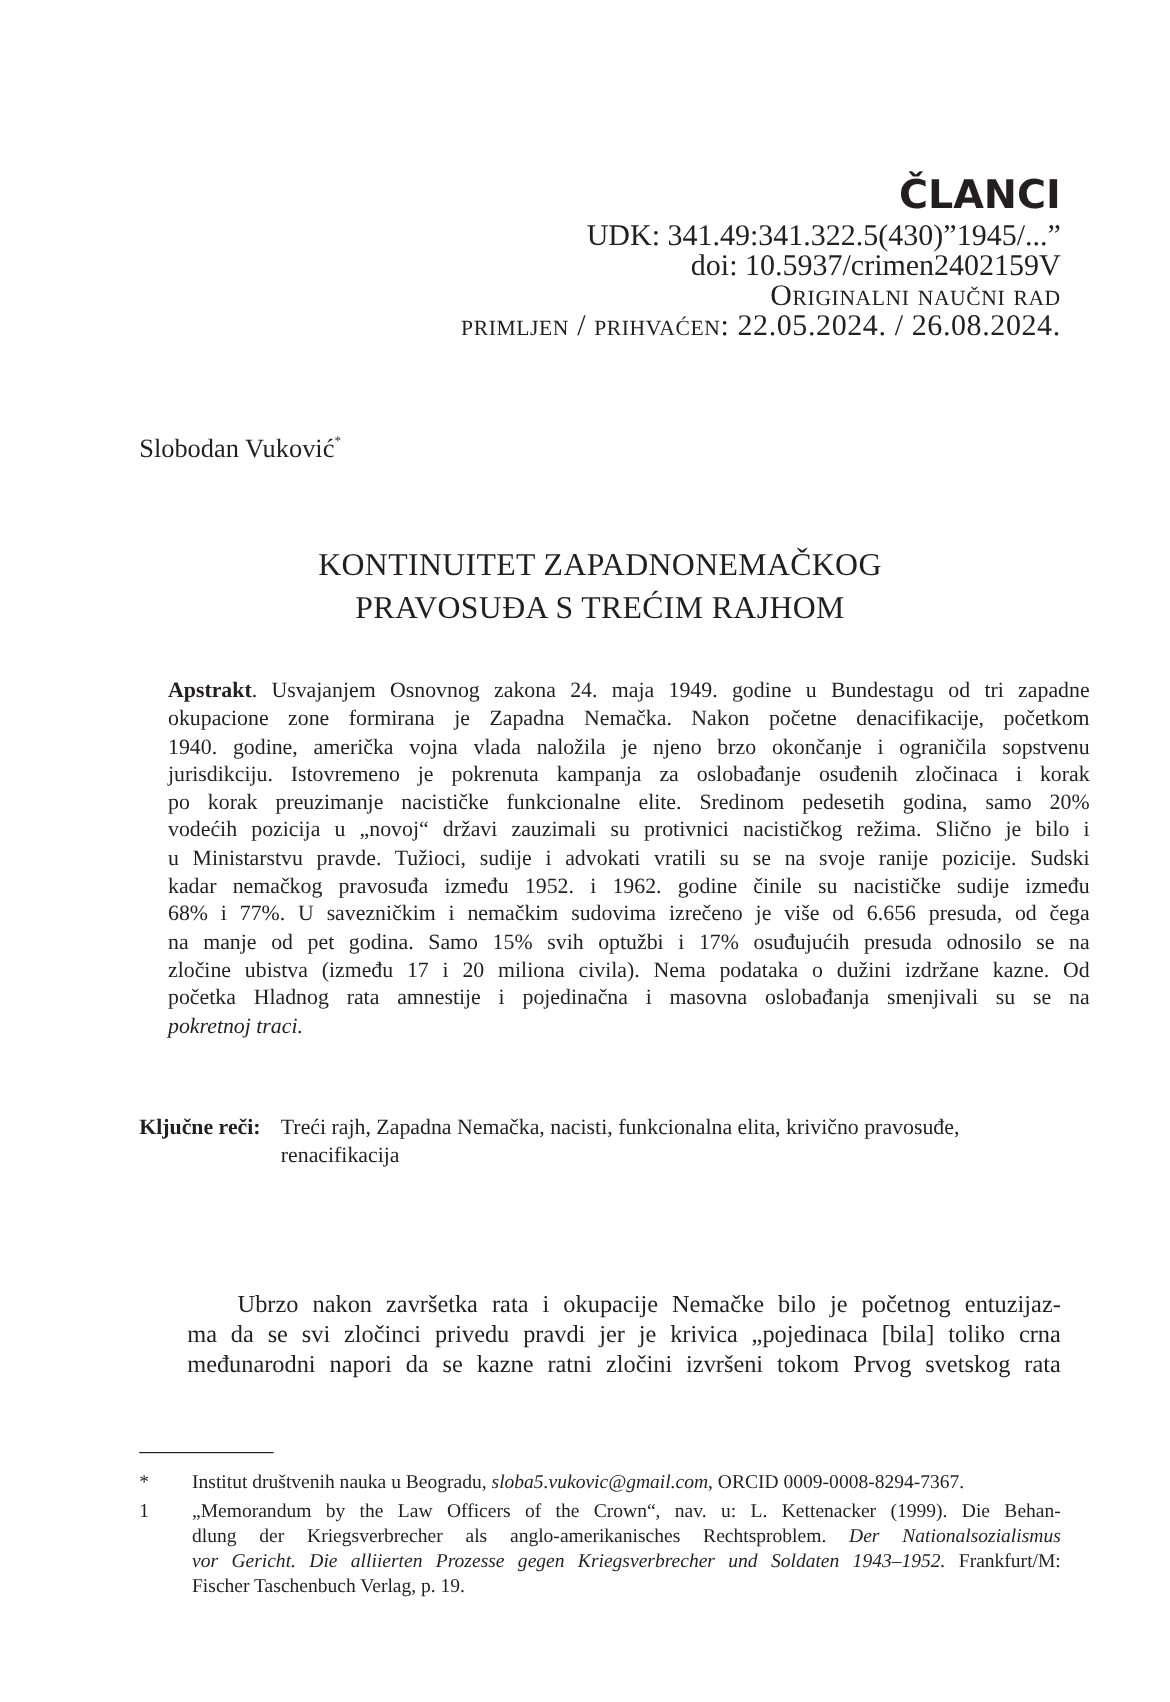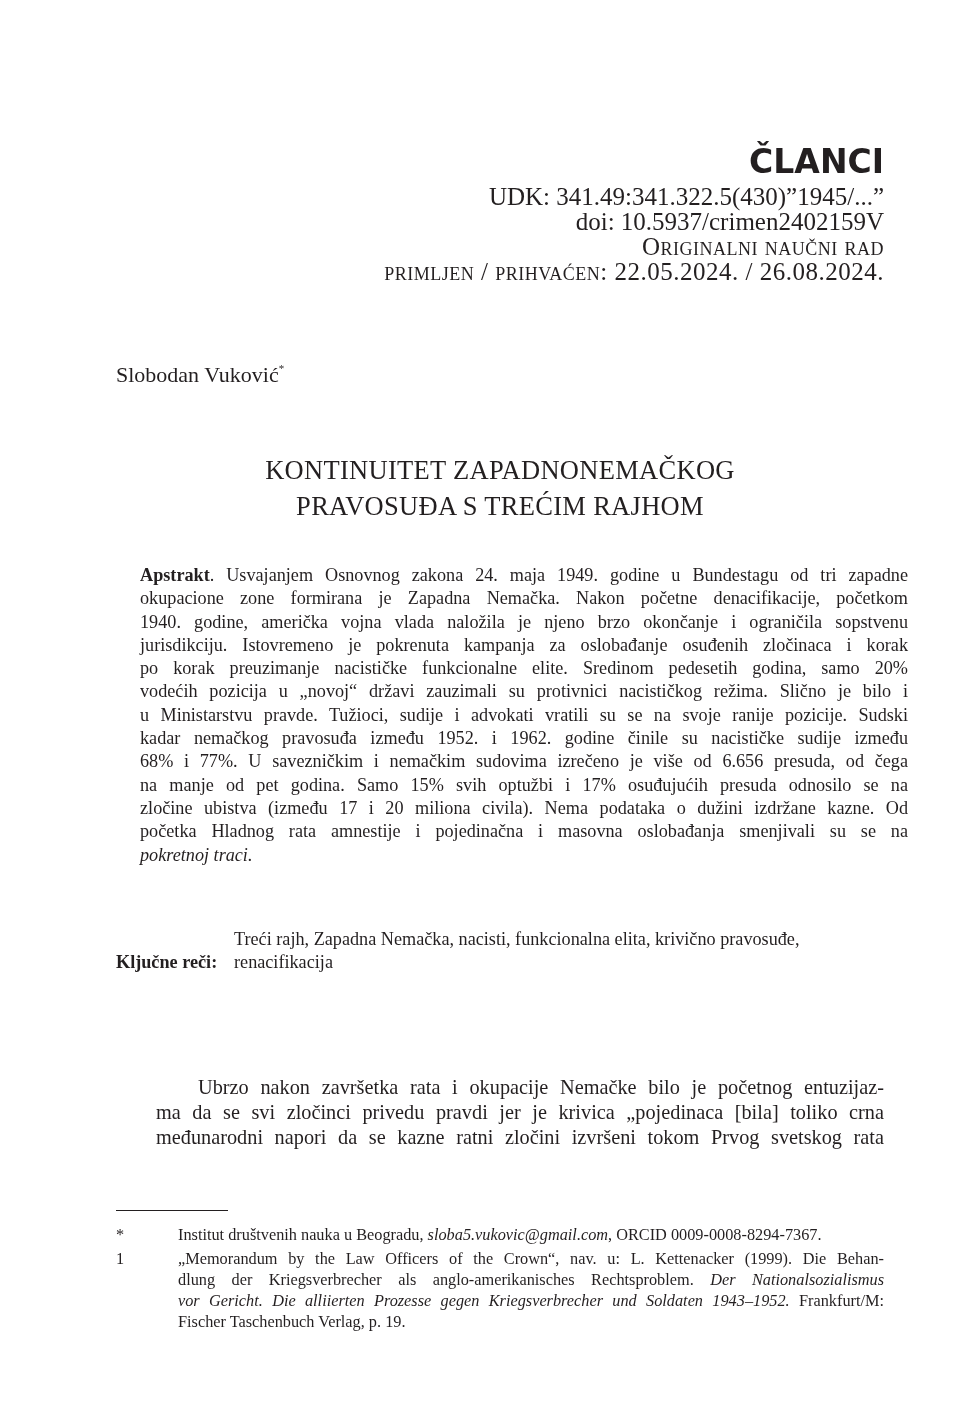--- a/index.html
+++ b/index.html
@@ -19,37 +19,37 @@
   .title { position: absolute; left: 104px; width: 768px; top: 452px; text-align: center;
            font-size: 26.5px; line-height: 36px; letter-spacing: 0.3px; }
 
   .abstract { position: absolute; left: 104px; width: 768px; top: 564px; font-size: 18.2px;
               line-height: 23.3px; text-align: justify; margin-left: 24px; }
   .abstract .line { display: block; text-align: justify; text-align-last: justify; height: 23.3px; white-space: nowrap; overflow: visible; }
   .abstract .line.last { text-align-last: left; font-style: italic; }
   .bold { font-weight: bold; }
 
   .keywords { position: absolute; left: 104px; width: 768px; top: 928px; font-size: 18.2px; line-height: 23.3px; }
-  .keywords .kw-label { position: absolute; left: 0; top: 0; font-weight: bold; margin-top: 23px; }
+  .keywords .kw-label { position: absolute; left: 0; top: 0; font-weight: bold; }
   .keywords .kw-text { position: absolute; left: 118px; top: 0; width: 650px; }
 
   .section-heading { position: absolute; left: 104px; width: 768px; top: 1018px; text-align: center;
                      font-size: 24px; line-height: 30px; letter-spacing: 0.3px; }
 
   .body-text { position: absolute; left: 104px; width: 768px; top: 1075px; font-size: 20.3px; line-height: 25px; }
   .body-text .line { display: block; text-align: justify; text-align-last: justify; height: 25px; white-space: nowrap; margin-left: 40px; }
   .body-text .indent { padding-left: 42px; }
   .body-text sup { font-size: 12px; vertical-align: 8px; line-height: 0; }
 
   .footnote-rule { position: absolute; left: 104px; top: 1210px; width: 112px; height: 0; border-top: 1.4px solid #231f20; }
 
   .footnotes { position: absolute; left: 104px; width: 768px; top: 1224px; font-size: 16.3px; line-height: 21px; }
   .fn { position: relative; margin-bottom: 3px; }
   .fn .mark { position: absolute; left: 0; top: 0; }
-  .fn .fn-body { margin-left: 62px; }
+  .fn .fn-body { margin-left: 44px; }
   .fn .line { display: block; text-align: justify; text-align-last: justify; white-space: nowrap; height: 21px; }
   .fn .line.last { text-align-last: left; }
   .italic { font-style: italic; }
 </style>
 </head>
 <body>
 
 <div class="page">
 
   <div class="header-block">

